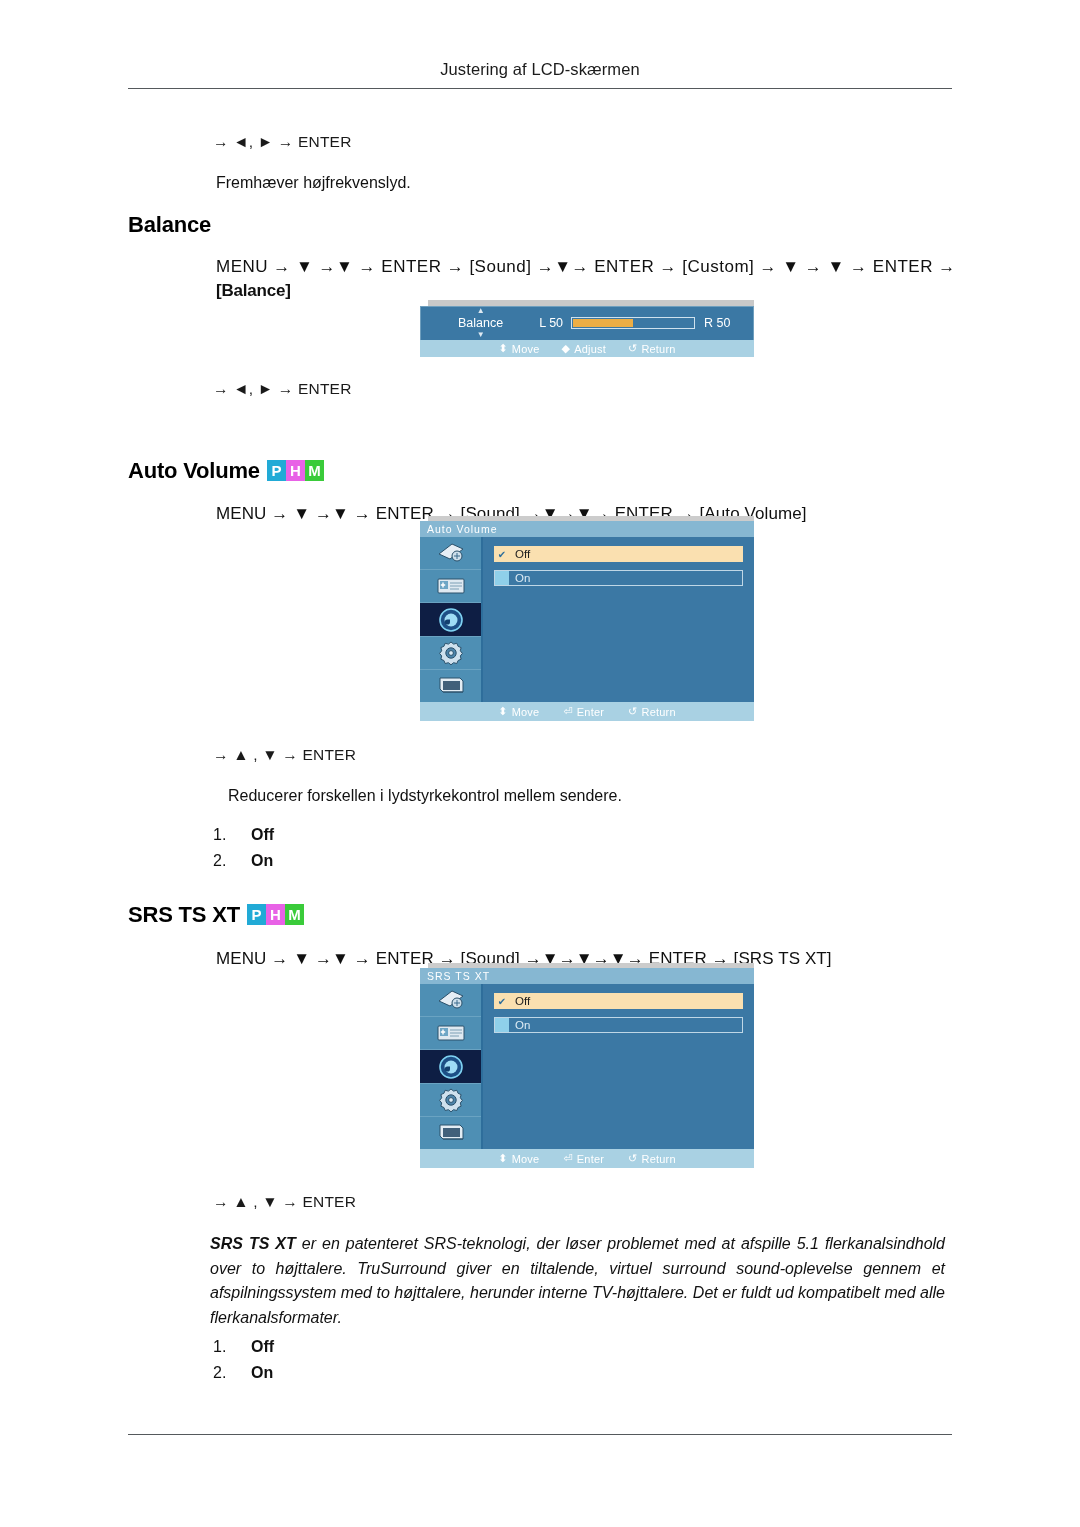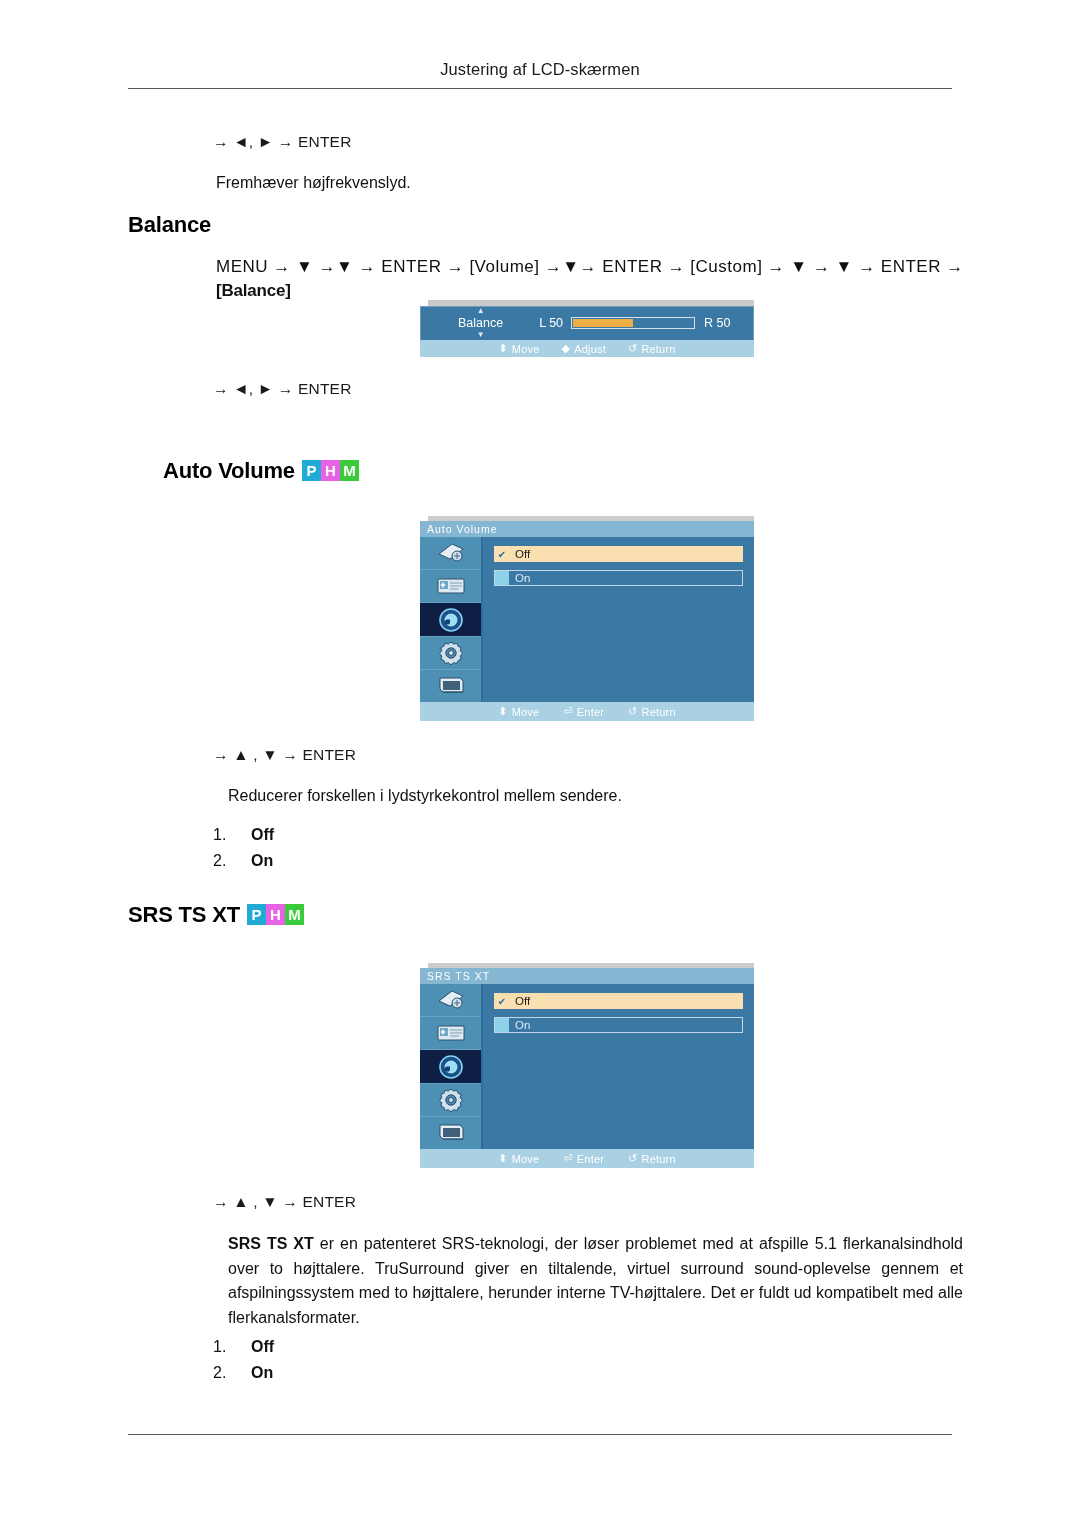--- a/index.html
+++ b/index.html
@@ -315,21 +315,21 @@
 
   <div class="page-header">Justering af LCD-skærmen</div>
   <div class="header-rule"></div>
 
   <div class="key-line" style="left:213px; top:133px;">→ ◄, ► → ENTER</div>
   <div class="body-text" style="left:216px; top:172px;">Fremhæver højfrekvenslyd.</div>
 
   <div class="section-title" style="left:128px; top:212px;">Balance</div>
 
   <div class="menu-path" style="left:216px; top:255px; width:760px;">
-    <span class="mi">MENU → ▼ →▼ → ENTER → [Volume] →▼→ ENTER → [Custom] → ▼ → ▼ → ENTER →</span><br>
+    <span class="mi">MENU → ▼ →▼ → ENTER → [Sound] →▼→ ENTER → [Custom] → ▼ → ▼ → ENTER →</span><br>
     <span class="tok">[Balance]</span>
   </div>
 
   <div class="osd-balance" style="left:420px; top:306px;">
     <div class="shadowtop"></div>
     <div class="row">
       <div class="bal-label">
         <span class="spin up">▲</span>
         <span>Balance</span>
         <span class="spin dn">▼</span>
@@ -357,24 +357,25 @@
         </span>
         <span class="fi">
           <span class="gl">↺</span>
           <span>Return</span>
         </span>
       </div>
   </div>
 
   <div class="key-line" style="left:213px; top:380px;">→ ◄, ► → ENTER</div>
 
-  <div class="section-title" style="left:128px; top:458px;margin-left:35px;">
+  <div class="section-title" style="left:128px; top:458px;">
     <span>Auto Volume</span><span class="phm"><span class="p">P</span><span class="h">H</span><span class="m">M</span></span>
   </div>
 
+  <div class="menu-path mi" style="left:216px; top:502px;">MENU → ▼ →▼ → ENTER → [Sound] →▼→▼→ ENTER → [Auto Volume]</div>
 
   <div class="osd-panel" style="left:420px; top:521px;">
     <div class="shadowtop"></div>
     <div class="osd-titlebar">Auto Volume</div>
     <div class="osd-body">
       <div class="osd-sidebar" id="avSidebar">
           <div class="ico">
             <span><svg width="30" height="26" viewBox="0 0 30 26">
                 <g fill="#e6eef5" stroke="#2b516b" stroke-width="1">
                   <path d="M3 14 L16 4 L27 9 L14 19 Z"></path>
@@ -459,20 +460,21 @@
       <div class="li">
         <span class="n">2.</span>
         <span class="v">On</span>
       </div>
     </div>
 
   <div class="section-title" style="left:128px; top:902px;">
     <span>SRS TS XT</span><span class="phm"><span class="p">P</span><span class="h">H</span><span class="m">M</span></span>
   </div>
 
+  <div class="menu-path mi" style="left:216px; top:947px;">MENU → ▼ →▼ → ENTER → [Sound] →▼→▼→▼→ ENTER → [SRS TS XT]</div>
 
   <div class="osd-panel" style="left:420px; top:968px;">
     <div class="shadowtop"></div>
     <div class="osd-titlebar">SRS TS XT</div>
     <div class="osd-body">
       <div class="osd-sidebar" id="srsSidebar">
           <div class="ico">
             <span><svg width="30" height="26" viewBox="0 0 30 26">
                 <g fill="#e6eef5" stroke="#2b516b" stroke-width="1">
                   <path d="M3 14 L16 4 L27 9 L14 19 Z"></path>
@@ -541,21 +543,21 @@
         </span>
         <span class="fi">
           <span class="gl">↺</span>
           <span>Return</span>
         </span>
       </div>
   </div>
 
   <div class="key-line" style="left:213px; top:1193px;">→ ▲ , ▼ → ENTER</div>
 
-  <div class="para" style="left:228px; top:1232px; width:735px;">
+  <div class="para" style="left:210px; top:1232px; width:735px;font-style:italic;">
     <b>SRS TS XT</b><span> er en patenteret SRS-teknologi, der løser problemet med at afspille 5.1 flerkanalsindhold over to højttalere. TruSurround giver en tiltalende, virtuel surround sound-oplevelse gennem et afspilningssystem med to højttalere, herunder interne TV-højttalere. Det er fuldt ud kompatibelt med alle flerkanalsformater.</span>
   </div>
 
   <div class="numlist" style="left:213px; top:1334px;" id="srsList">
       <div class="li">
         <span class="n">1.</span>
         <span class="v">Off</span>
       </div>
       <div class="li">
         <span class="n">2.</span>

